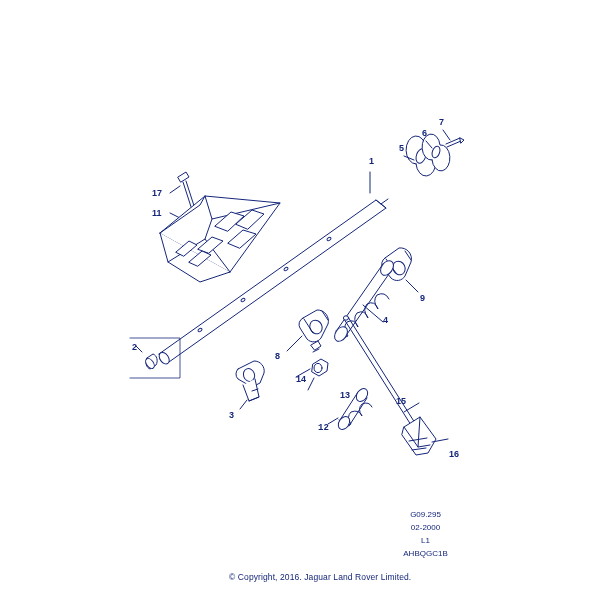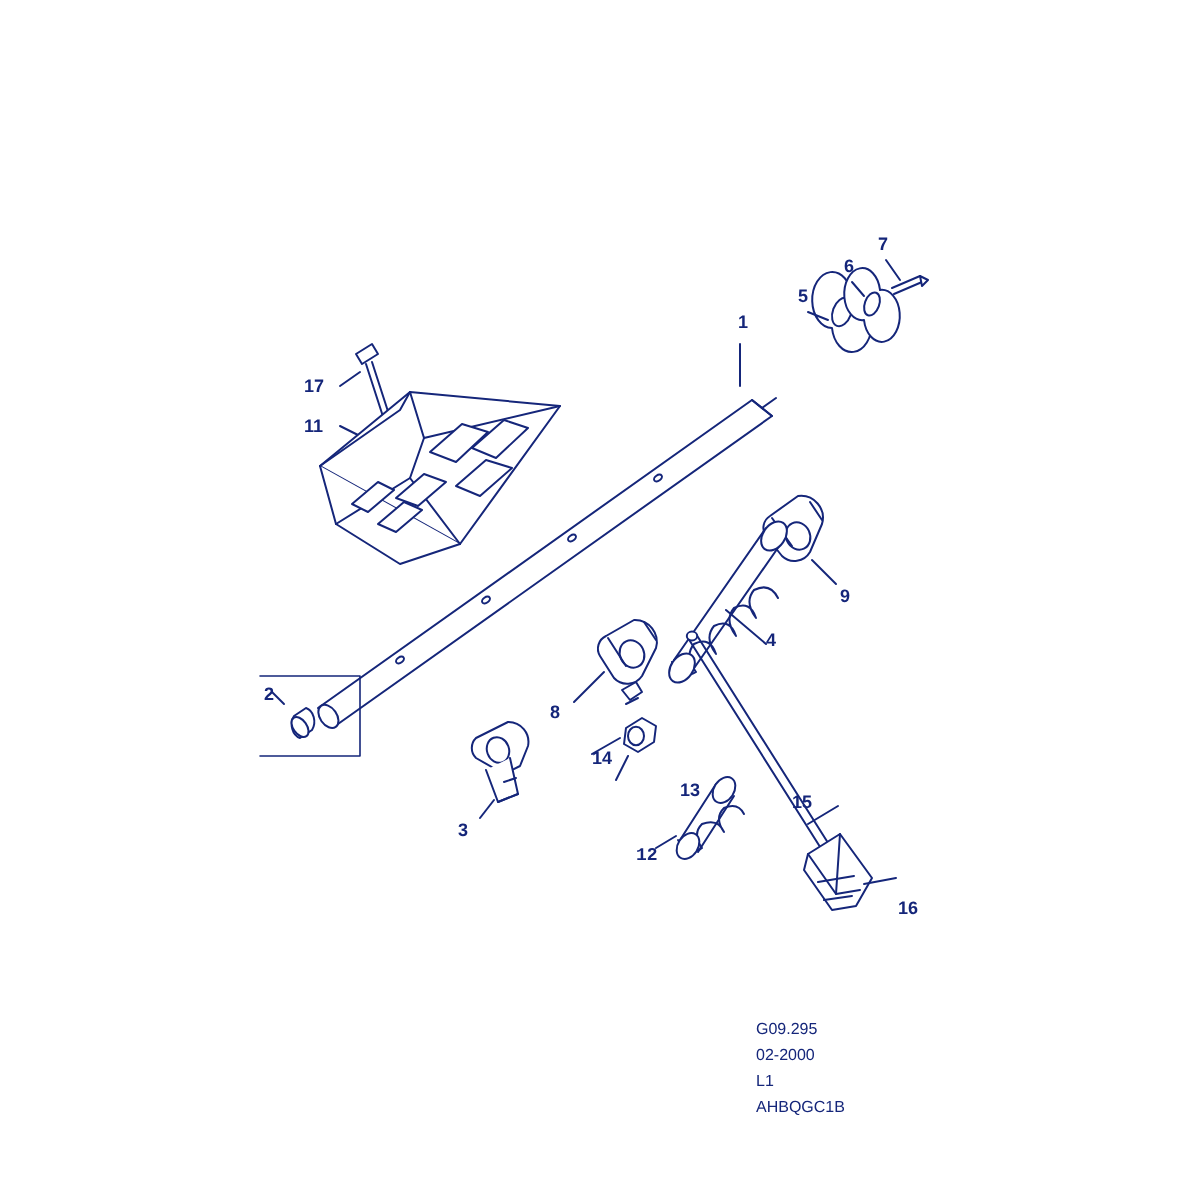--- a/index.html
+++ b/index.html
@@ -35,21 +35,21 @@
     color: #15267a;
     line-height: 1;
     white-space: nowrap;
     letter-spacing: 0px;
   }
   .meta {
     position: absolute;
     font-size: 8px;
     color: #15267a;
     line-height: 1.55;
-    text-align: left;
+    text-align: center;
     white-space: nowrap;
   }
   .copyright {
     position: absolute;
     font-size: 8.5px;
     color: #15267a;
     white-space: nowrap;
     letter-spacing: 0.1px;
   }
 </style>
@@ -220,14 +220,15 @@
   <div class="callout" style="left:299px; top:391px;margin-left:41px;">13</div>
   <div class="callout" style="left:285px; top:375px;margin-left:11px;">14</div>
   <div class="callout" style="left:396px; top:397px;">15</div>
   <div class="callout" style="left:449px; top:432px;margin-top:18px;">16</div>
 
   <div class="meta" style="left:378px; top:509px; width:95px;">G09.295</div>
   <div class="meta" style="left:378px; top:522px; width:95px;">02-2000</div>
   <div class="meta" style="left:378px; top:535px; width:95px;">L1</div>
   <div class="meta" style="left:378px; top:548px; width:95px;">AHBQGC1B</div>
 
+  <div class="copyright" style="left:229px; top:572px;">© Copyright, 2016. Jaguar Land Rover Limited.</div>
 
 </div>
 
 </body></html>

